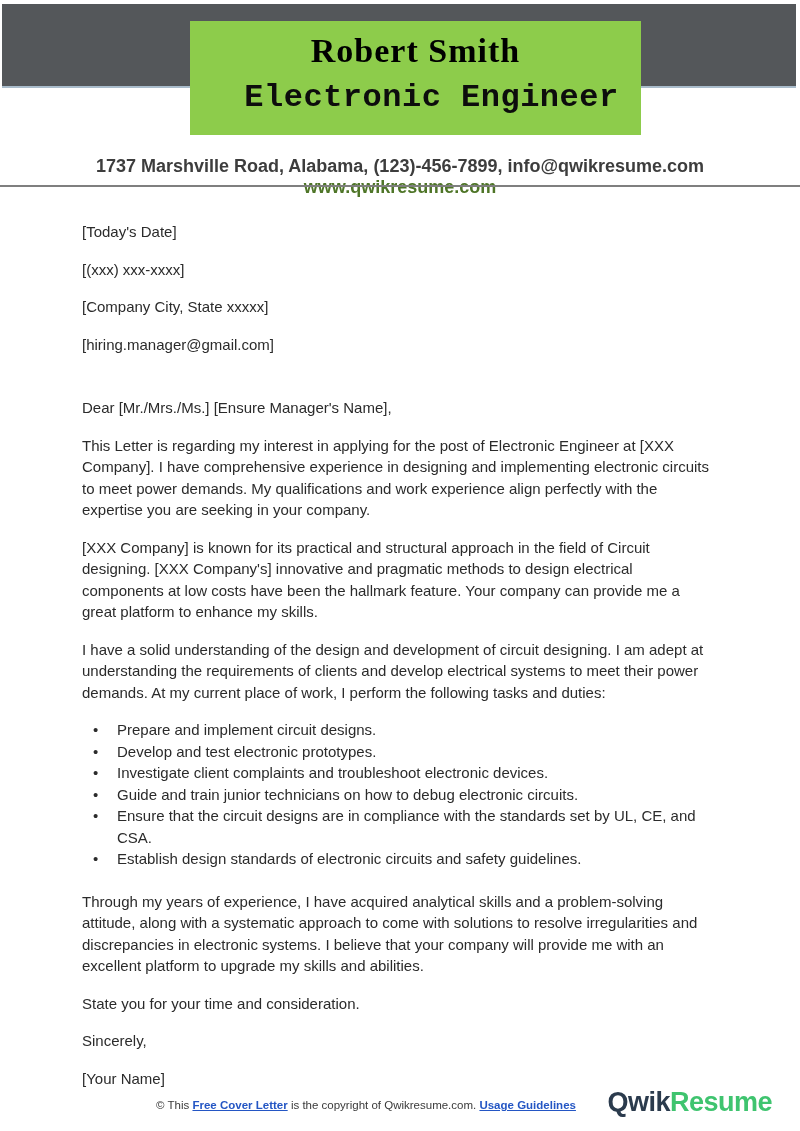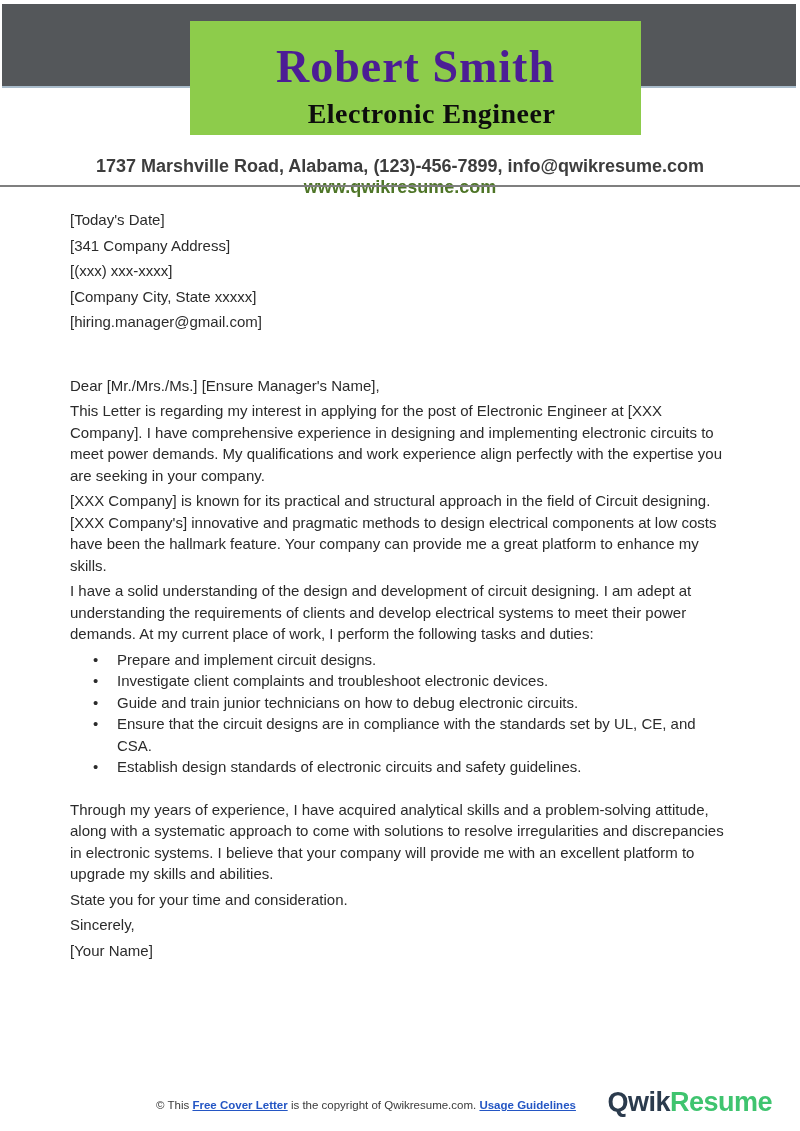--- a/index.html
+++ b/index.html
@@ -12,41 +12,41 @@
   .band{
     position:absolute;top:4px;left:2px;width:794px;height:82px;
     background:#54575a;border-bottom:2px solid #a9bccb;
   }
   .namebox{
     position:absolute;top:21px;left:190px;width:451px;height:114px;
     background:#8dcc4b;text-align:center;z-index:2;
   }
   .person-name{
     font-family:"Liberation Serif","DejaVu Serif",serif;font-weight:bold;
-    font-size:46px;line-height:56px;margin-top:18px;color:#4c1d95;letter-spacing:1px;
+    font-size:34px;line-height:56px;margin-top:2px;color:#000000;letter-spacing:1px;
   }
   .person-title{
-    font-family:Liberation Serif, serif;font-weight:bold;
-    font-size:28px;line-height:38px;color:#0d0d0d;letter-spacing:0.5px;padding-left:32px;
+    font-family:Liberation Mono, monospace;font-weight:bold;
+    font-size:32px;line-height:38px;color:#0d0d0d;letter-spacing:0.5px;padding-left:32px;
   }
   .contact-line{
     position:absolute;top:156px;left:0;width:800px;text-align:center;
     font-weight:bold;font-size:18px;color:#3d3d3d;
   }
   .contact-url{color:#4e7527;text-decoration:none;cursor:pointer;}
   .rule{
     position:absolute;top:185px;left:0;width:800px;height:0;
     border-top:2px solid #7f7f7f;
   }
   
   .letter{
     position:absolute;top:205px;left:66px;width:668px;
     font-size:15px;line-height:21.5px;color:#2b2b2b;
   }
-  .letter p{margin:4px;}
+  .letter p{margin:16px;}
   .date{margin-top:9px;margin-bottom:16px;}
   .addr{margin-bottom:42px;}
   .salutation{margin-bottom:5px;}
   .para{margin-bottom:21px;}
   ul.duties{
     list-style:none;margin:0 0 21px 0;padding:0;
   }
   ul.duties li{position:relative;padding-left:51px;}
   ul.duties li::before{
     content:"\2022";position:absolute;left:27px;top:0;color:#2b2b2b;
@@ -80,34 +80,34 @@
   <span>1737 Marshville Road, Alabama, (123)-456-7899, info@qwikresume.com</span>
   <span> </span>
   <span class="contact-url">www.qwikresume.com</span>
 </div>
 <div class="rule"></div>
 
 <div class="letter">
   <p class="date">[Today's Date]</p>
 
   <div class="addr">
-    <p>[341 Company Address]</p>
     <p>[(xxx) xxx-xxxx]</p>
     <p>[Company City, State xxxxx]</p>
     <p>[hiring.manager@gmail.com]</p>
   </div>
 
   <p class="salutation">Dear [Mr./Mrs./Ms.] [Ensure Manager's Name],</p>
 
   <p class="para">This Letter is regarding my interest in applying for the post of Electronic Engineer at [XXX Company]. I have comprehensive experience in designing and implementing electronic circuits to meet power demands. My qualifications and work experience align perfectly with the expertise you are seeking in your company.</p>
   <p class="para">[XXX Company] is known for its practical and structural approach in the field of Circuit designing. [XXX Company's] innovative and pragmatic methods to design electrical components at low costs have been the hallmark feature. Your company can provide me a great platform to enhance my skills.</p>
   <p class="para">I have a solid understanding of the design and development of circuit designing. I am adept at understanding the requirements of clients and develop electrical systems to meet their power demands. At my current place of work, I perform the following tasks and duties:</p>
 
   <ul class="duties">
     <li>Prepare and implement circuit designs.</li>
+    <li>Develop and test electronic prototypes.</li>
     <li>Investigate client complaints and troubleshoot electronic devices.</li>
     <li>Guide and train junior technicians on how to debug electronic circuits.</li>
     <li>Ensure that the circuit designs are in compliance with the standards set by UL, CE, and CSA.</li>
     <li>Establish design standards of electronic circuits and safety guidelines.</li>
   </ul>
 
   <p class="para">Through my years of experience, I have acquired analytical skills and a problem-solving attitude, along with a systematic approach to come with solutions to resolve irregularities and discrepancies in electronic systems. I believe that your company will provide me with an excellent platform to upgrade my skills and abilities.</p>
 
   <p class="thanks">State you for your time and consideration.</p>
 

